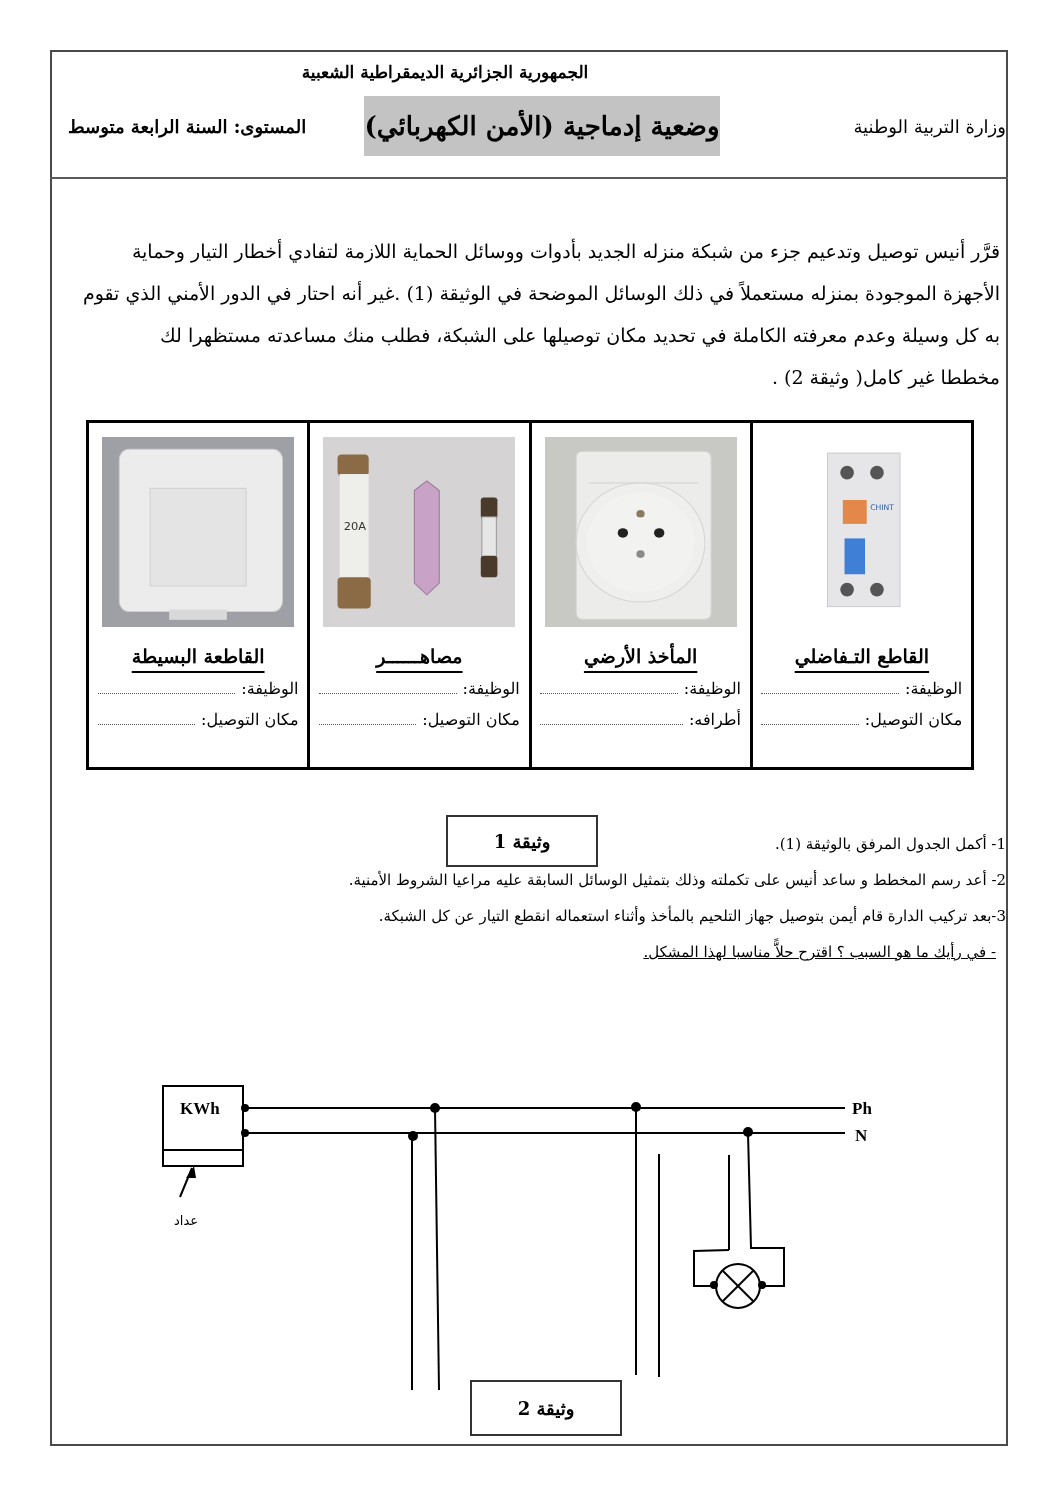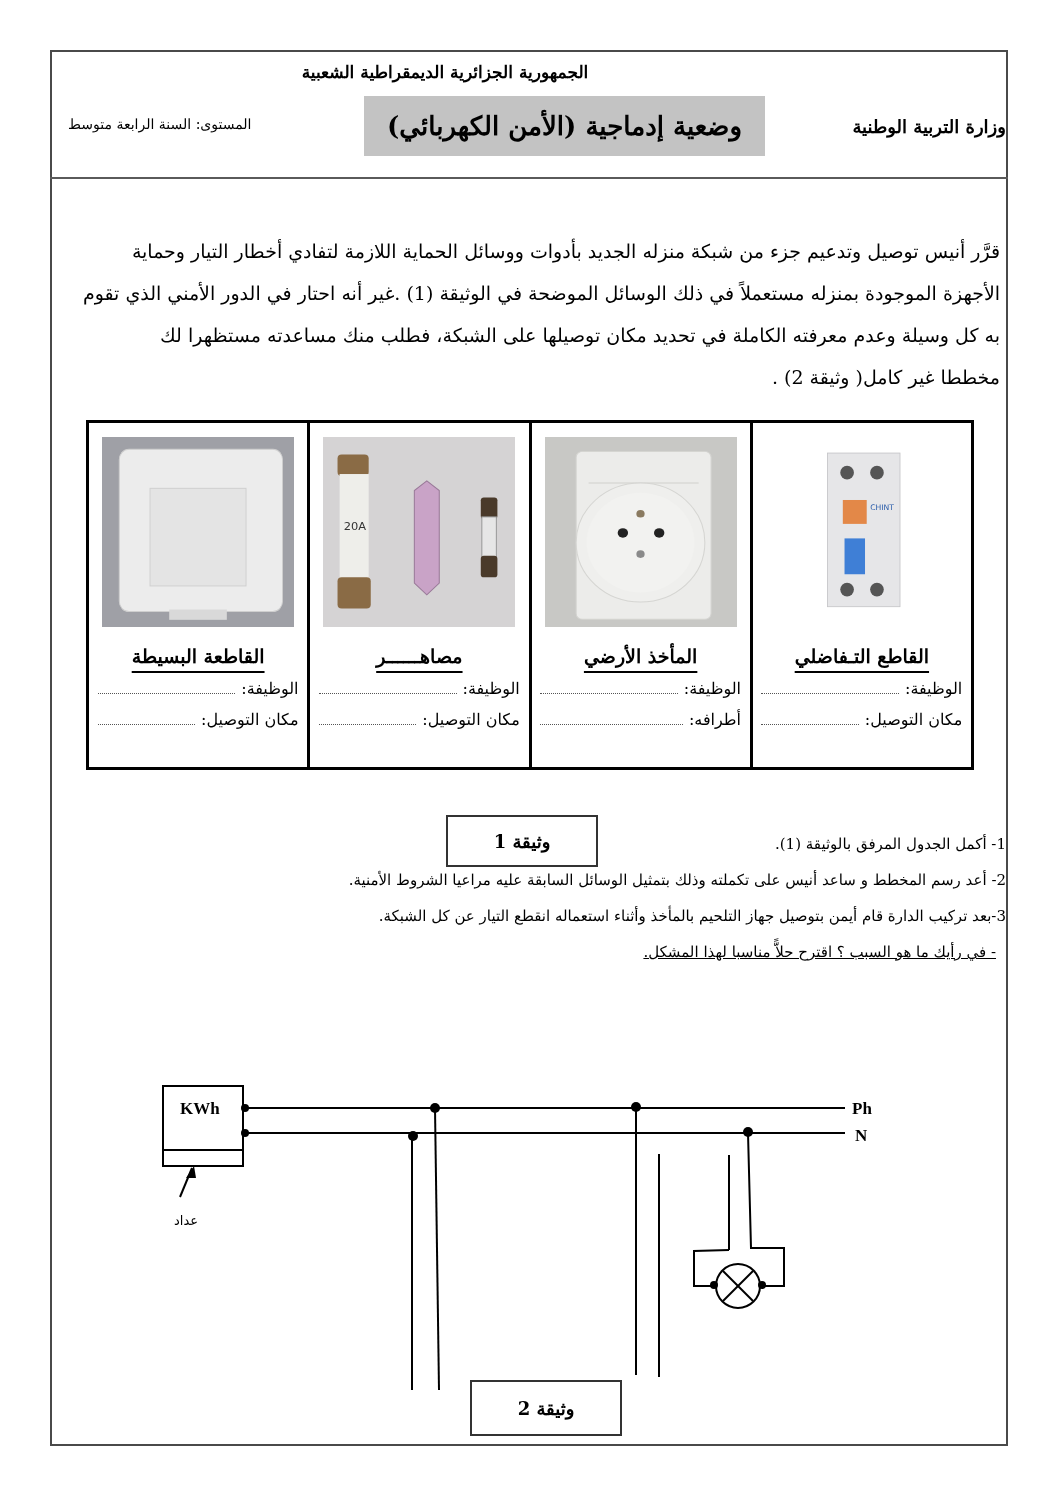--- a/index.html
+++ b/index.html
@@ -5,23 +5,23 @@
   html, body { margin:0; padding:0; background:#ffffff; }
   body { width:1058px; height:1497px; position:relative; overflow:hidden;
          font-family:"DejaVu Serif", "Liberation Serif", serif; color:#000; }
   .frame { position:absolute; left:50px; top:50px; width:958px; height:1396px;
            border:2px solid #4a4a4a; box-sizing:border-box; }
   .header-sep { position:absolute; left:50px; top:177px; width:958px; height:0;
                 border-top:2px solid #5a5a5a; }
   .rtl { direction:rtl; unicode-bidi:embed; }
   .republic { position:absolute; left:0; width:890px; top:62px; text-align:center;
               font-weight:bold; font-size:17px; }
-  .ministry { position:absolute; right:52px; top:116px; font-weight:bold; font-size:18px;margin-left:37px; }
-  .level { position:absolute; left:68px; top:116px; font-weight:normal; font-size:14px; }
-  .title-box { position:absolute; left:364px; top:96px; width:401px; height:60px;
+  .ministry { position:absolute; right:52px; top:116px; font-weight:normal; font-size:18px;margin-left:37px; }
+  .level { position:absolute; left:68px; top:116px; font-weight:bold; font-size:18px; }
+  .title-box { position:absolute; left:364px; top:96px; width:356px; height:60px;
                background:#c3c3c3; display:flex; align-items:center; justify-content:center;
                font-weight:bold; font-size:26px; }
   .intro { position:absolute; left:62px; top:228px; width:942px; font-size:19px;
            line-height:38px; text-align:justify; text-align-last:right; }
   .intro p { margin:4px; }
   table.doc1 { position:absolute; left:86px; top:420px; width:888px; height:350px;
                border-collapse:collapse; border:3px solid #000; table-layout:fixed; }
   table.doc1 td { border:3px solid #000; vertical-align:top; padding:0; position:relative; }
   .cell-inner { display:flex; flex-direction:column; align-items:center; height:100%; }
   .photo { margin-top:14px; width:88%; height:190px; position:relative; }

